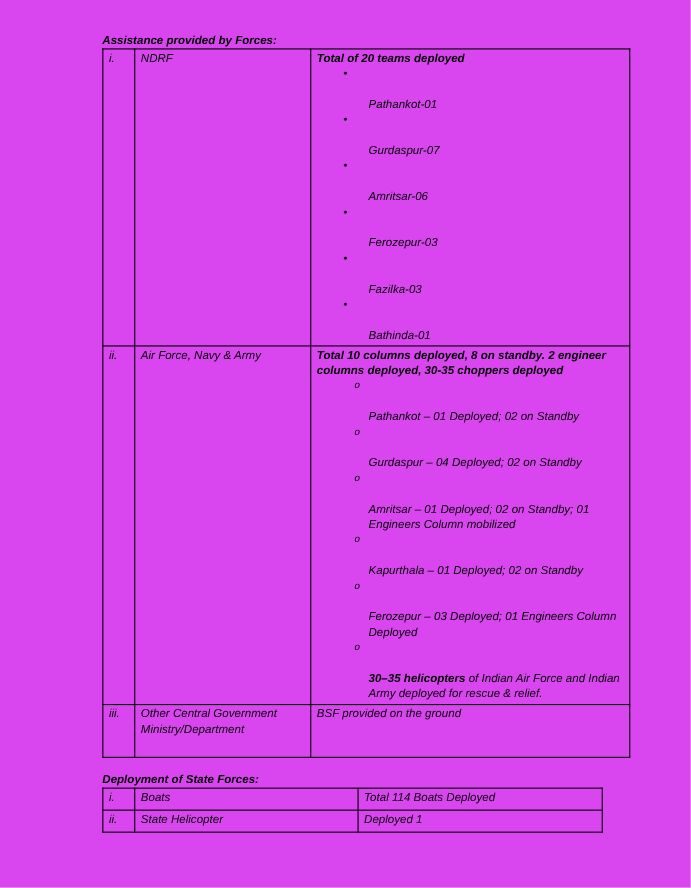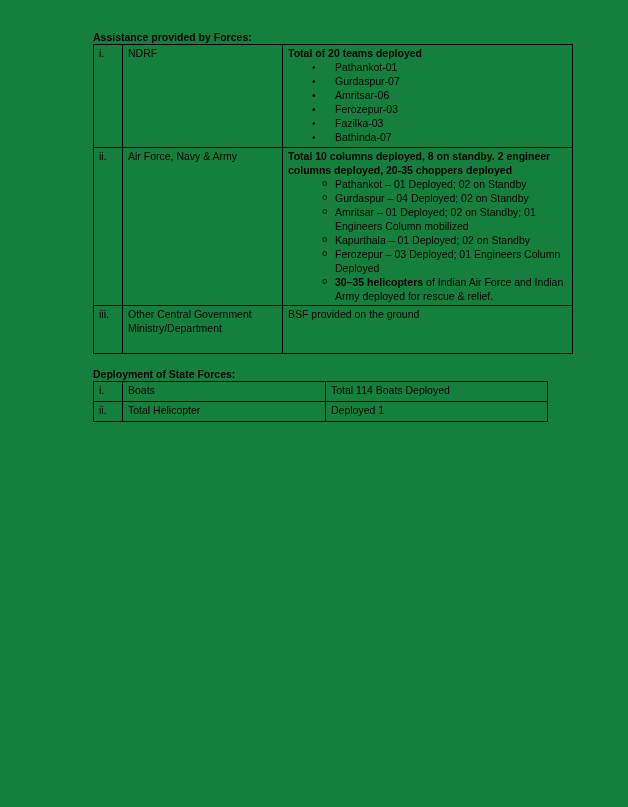--- a/index.html
+++ b/index.html
@@ -1,26 +1,27 @@
 <!DOCTYPE html>
 <html><head>
 <meta charset="utf-8">
 <style>
   * { margin: 0; padding: 0; box-sizing: border-box; }
   html, body { background: #e8e8e8; }
   .page {
     position: relative;
     width: 628px;
     height: 807px;
-    background: #15803d;
+    background: #d946ef;
     font-family: "Liberation Sans", sans-serif;
     font-size: 10.5px;
     line-height: 14px;
     color: #000000;
     overflow: hidden;
+    font-style: italic;
   }
   .content {
     position: absolute;
     left: 93px;
     top: 30px;
     width: 454px;
   }
   .sec-title {
     font-weight: bold;
     height: 14px;
@@ -53,21 +54,21 @@
   }
   .bullet .marker {
     flex: none;
     width: 23px;
   }
   .bullet.circle .marker {
     padding-left: 10px;
     font-family: "Liberation Mono", monospace;
     font-size: 9px;
   }
-  .bullet .btext { flex: 1 1 auto; }
+  .bullet .btext { flex: 1 1 auto; margin-top: 28px; }
 </style>
 </head>
 <body>
 
 <div class="page">
   <div class="content">
 
     <div class="sec-title">Assistance provided by Forces:</div>
 
     <table class="t1">
@@ -92,30 +93,30 @@
           <div class="bullet">
             <span class="marker">•</span>
             <span class="btext">Ferozepur-03</span>
           </div>
           <div class="bullet">
             <span class="marker">•</span>
             <span class="btext">Fazilka-03</span>
           </div>
           <div class="bullet">
             <span class="marker">•</span>
-            <span class="btext">Bathinda-07</span>
+            <span class="btext">Bathinda-01</span>
           </div>
         </td>
       </tr>
 
       <tr class="r2">
         <td class="c-idx">ii.</td>
         <td class="c-name">Air Force, Navy &amp; Army</td>
         <td class="c-detail">
-          <div class="bold">Total 10 columns deployed, 8 on standby. 2 engineer columns deployed, 20-35 choppers deployed</div>
+          <div class="bold">Total 10 columns deployed, 8 on standby. 2 engineer columns deployed, 30-35 choppers deployed</div>
           <div class="bullet circle">
             <span class="marker">o</span>
             <span class="btext">Pathankot – 01 Deployed; 02 on Standby</span>
           </div>
           <div class="bullet circle">
             <span class="marker">o</span>
             <span class="btext">Gurdaspur – 04 Deployed; 02 on Standby</span>
           </div>
           <div class="bullet circle">
             <span class="marker">o</span>
@@ -148,20 +149,20 @@
 
     <table class="t2">
       <tbody>
           <tr class="sr">
         <td class="c-idx">i.</td>
         <td class="c-name">Boats</td>
         <td class="c-detail">Total 114 Boats Deployed</td>
       </tr>
       <tr class="sr">
         <td class="c-idx">ii.</td>
-        <td class="c-name">Total Helicopter</td>
+        <td class="c-name">State Helicopter</td>
         <td class="c-detail">Deployed 1</td>
       </tr>
     </tbody>
       </table>
 
   </div>
 </div>
 
 </body></html>

